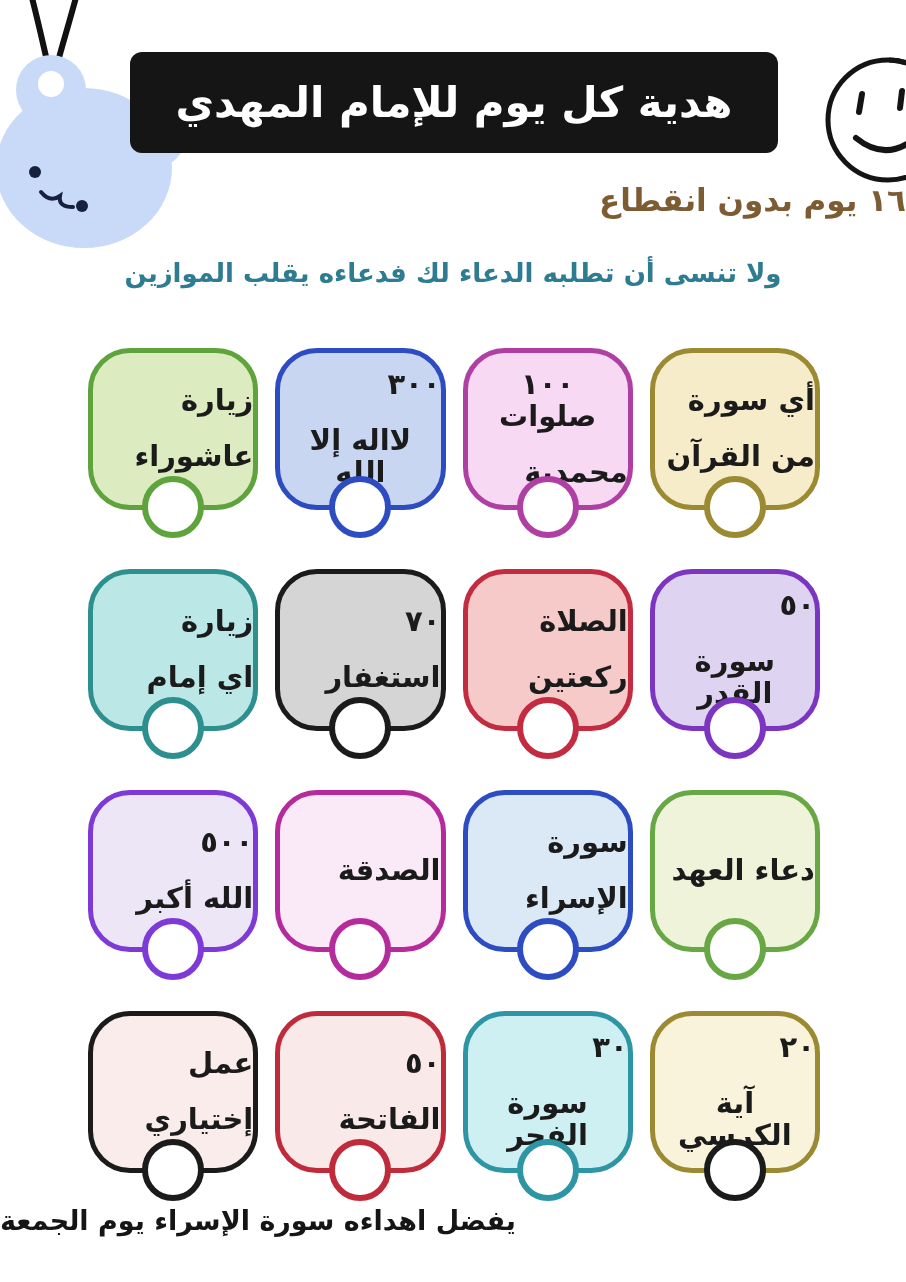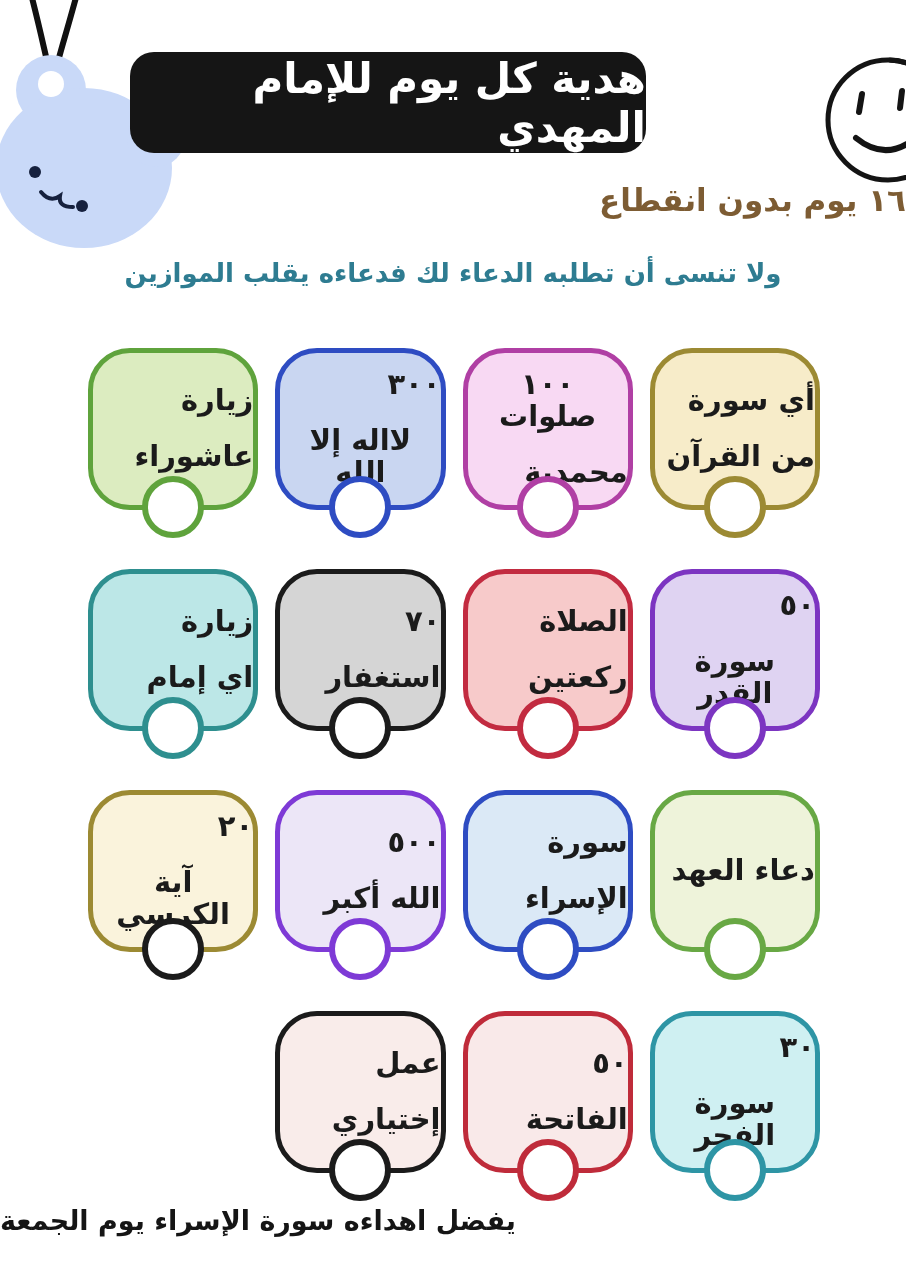--- a/index.html
+++ b/index.html
@@ -9,23 +9,23 @@
     height: 1282px;
     background: #ffffff;
     overflow: hidden;
     font-family: "DejaVu Sans", sans-serif;
     direction: rtl;
     color: #1b1b1b;
   }
   .title-pill {
     position: absolute;
     left: 130px; top: 52px;
-    width: 516px; height: 101px;
+    width: 648px; height: 101px;
     background: #151515;
-    border-radius: 24px;
+    border-radius: 12px;
     color: #ffffff;
     display: flex; align-items: center; justify-content: center;
     font-size: 42px; font-weight: bold;
     z-index: 2;
   }
   .subtitle {
     position: absolute;
     left: 0; top: 182px; width: 100%;
     text-align: right;
     font-size: 31px; font-weight: bold;
@@ -162,20 +162,25 @@
       <div class="card" style="--bc: #68a844; --bg: #eef3da; --cc: #68a844;">
       <div class="card-line line1">دعاء العهد</div>
 
       <div class="card-circle"></div>
     </div>
       <div class="card" style="--bc: #2e4cc2; --bg: #dbe9f6; --cc: #2e4cc2;">
       <div class="card-line line1">سورة</div>
       <div class="card-line line2">الإسراء</div>
       <div class="card-circle"></div>
     </div>
+      <div class="card" style="--bc: #b52b9b; --bg: #fae9f6; --cc: #b52b9b;">
+      <div class="card-line line1">الصدقة</div>
+
+      <div class="card-circle"></div>
+    </div>
       <div class="card" style="--bc: #7e3ad6; --bg: #ece6f7; --cc: #7e3ad6;">
       <div class="card-line line1">٥٠٠</div>
       <div class="card-line line2">الله أكبر</div>
       <div class="card-circle"></div>
     </div>
       <div class="card" style="--bc: #9c8a33; --bg: #faf3dc; --cc: #1b1b1b;">
       <div class="card-line line1">٢٠</div>
       <div class="card-line line2">آية الكرسي</div>
       <div class="card-circle"></div>
     </div>

